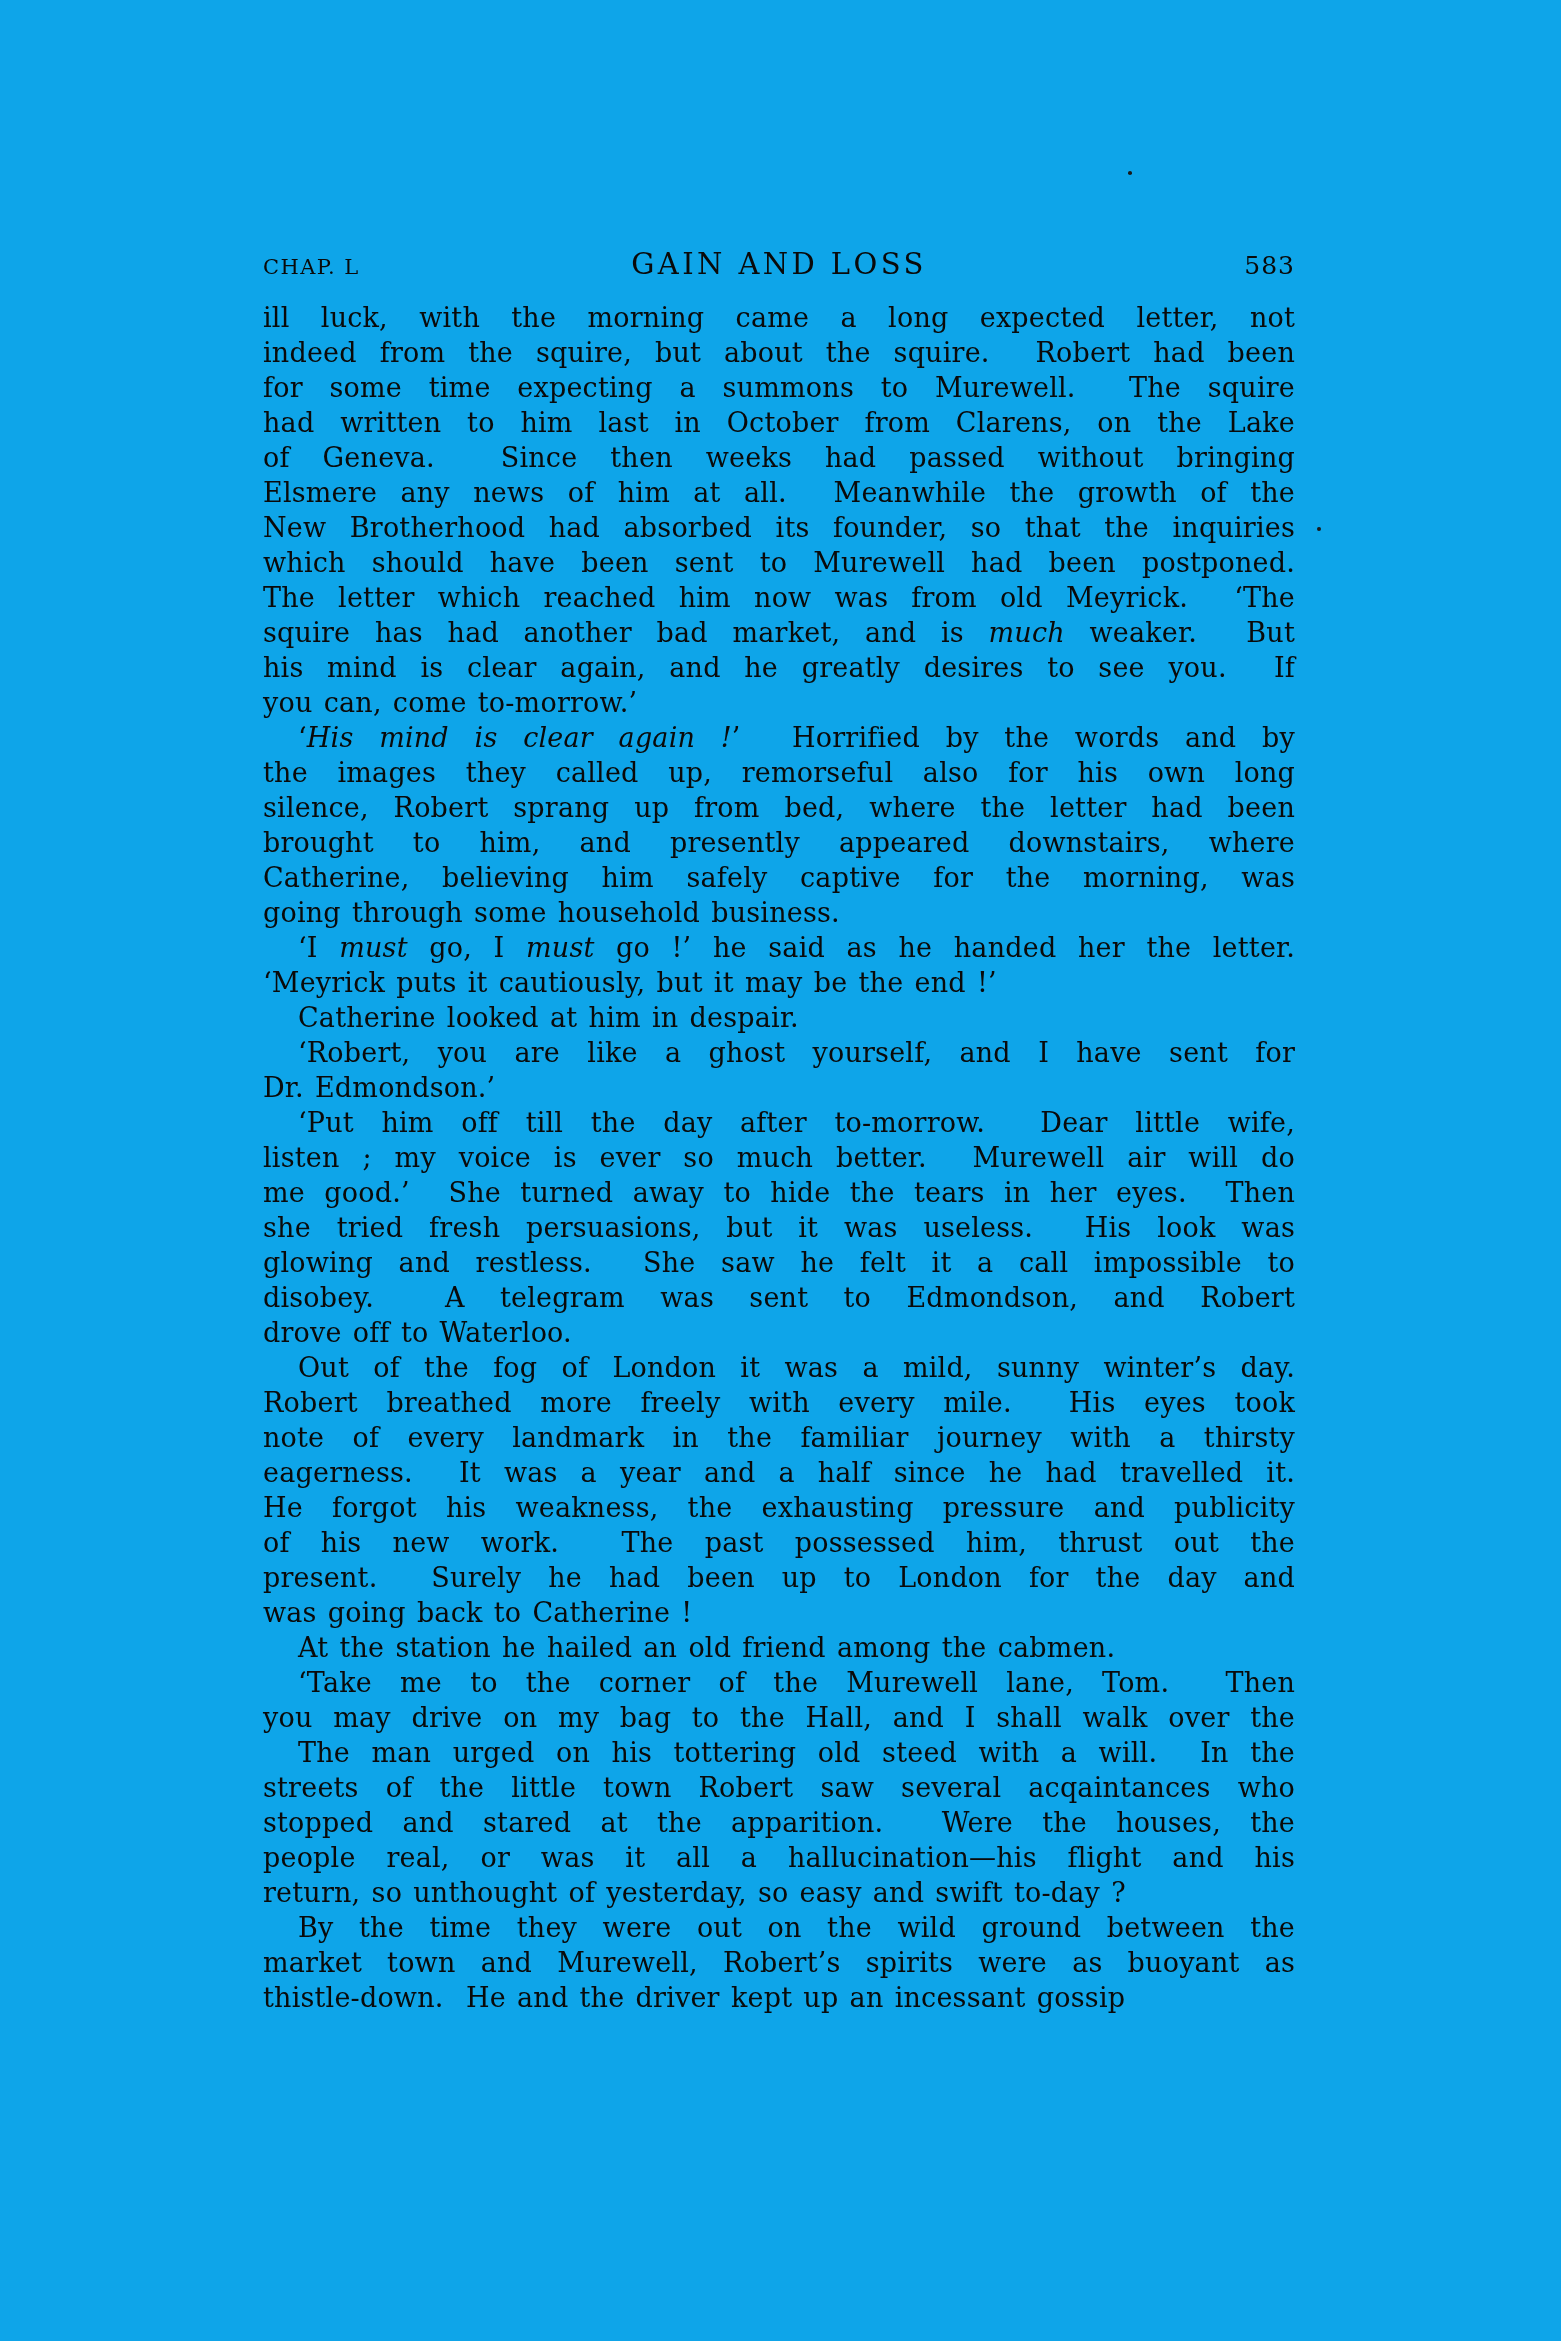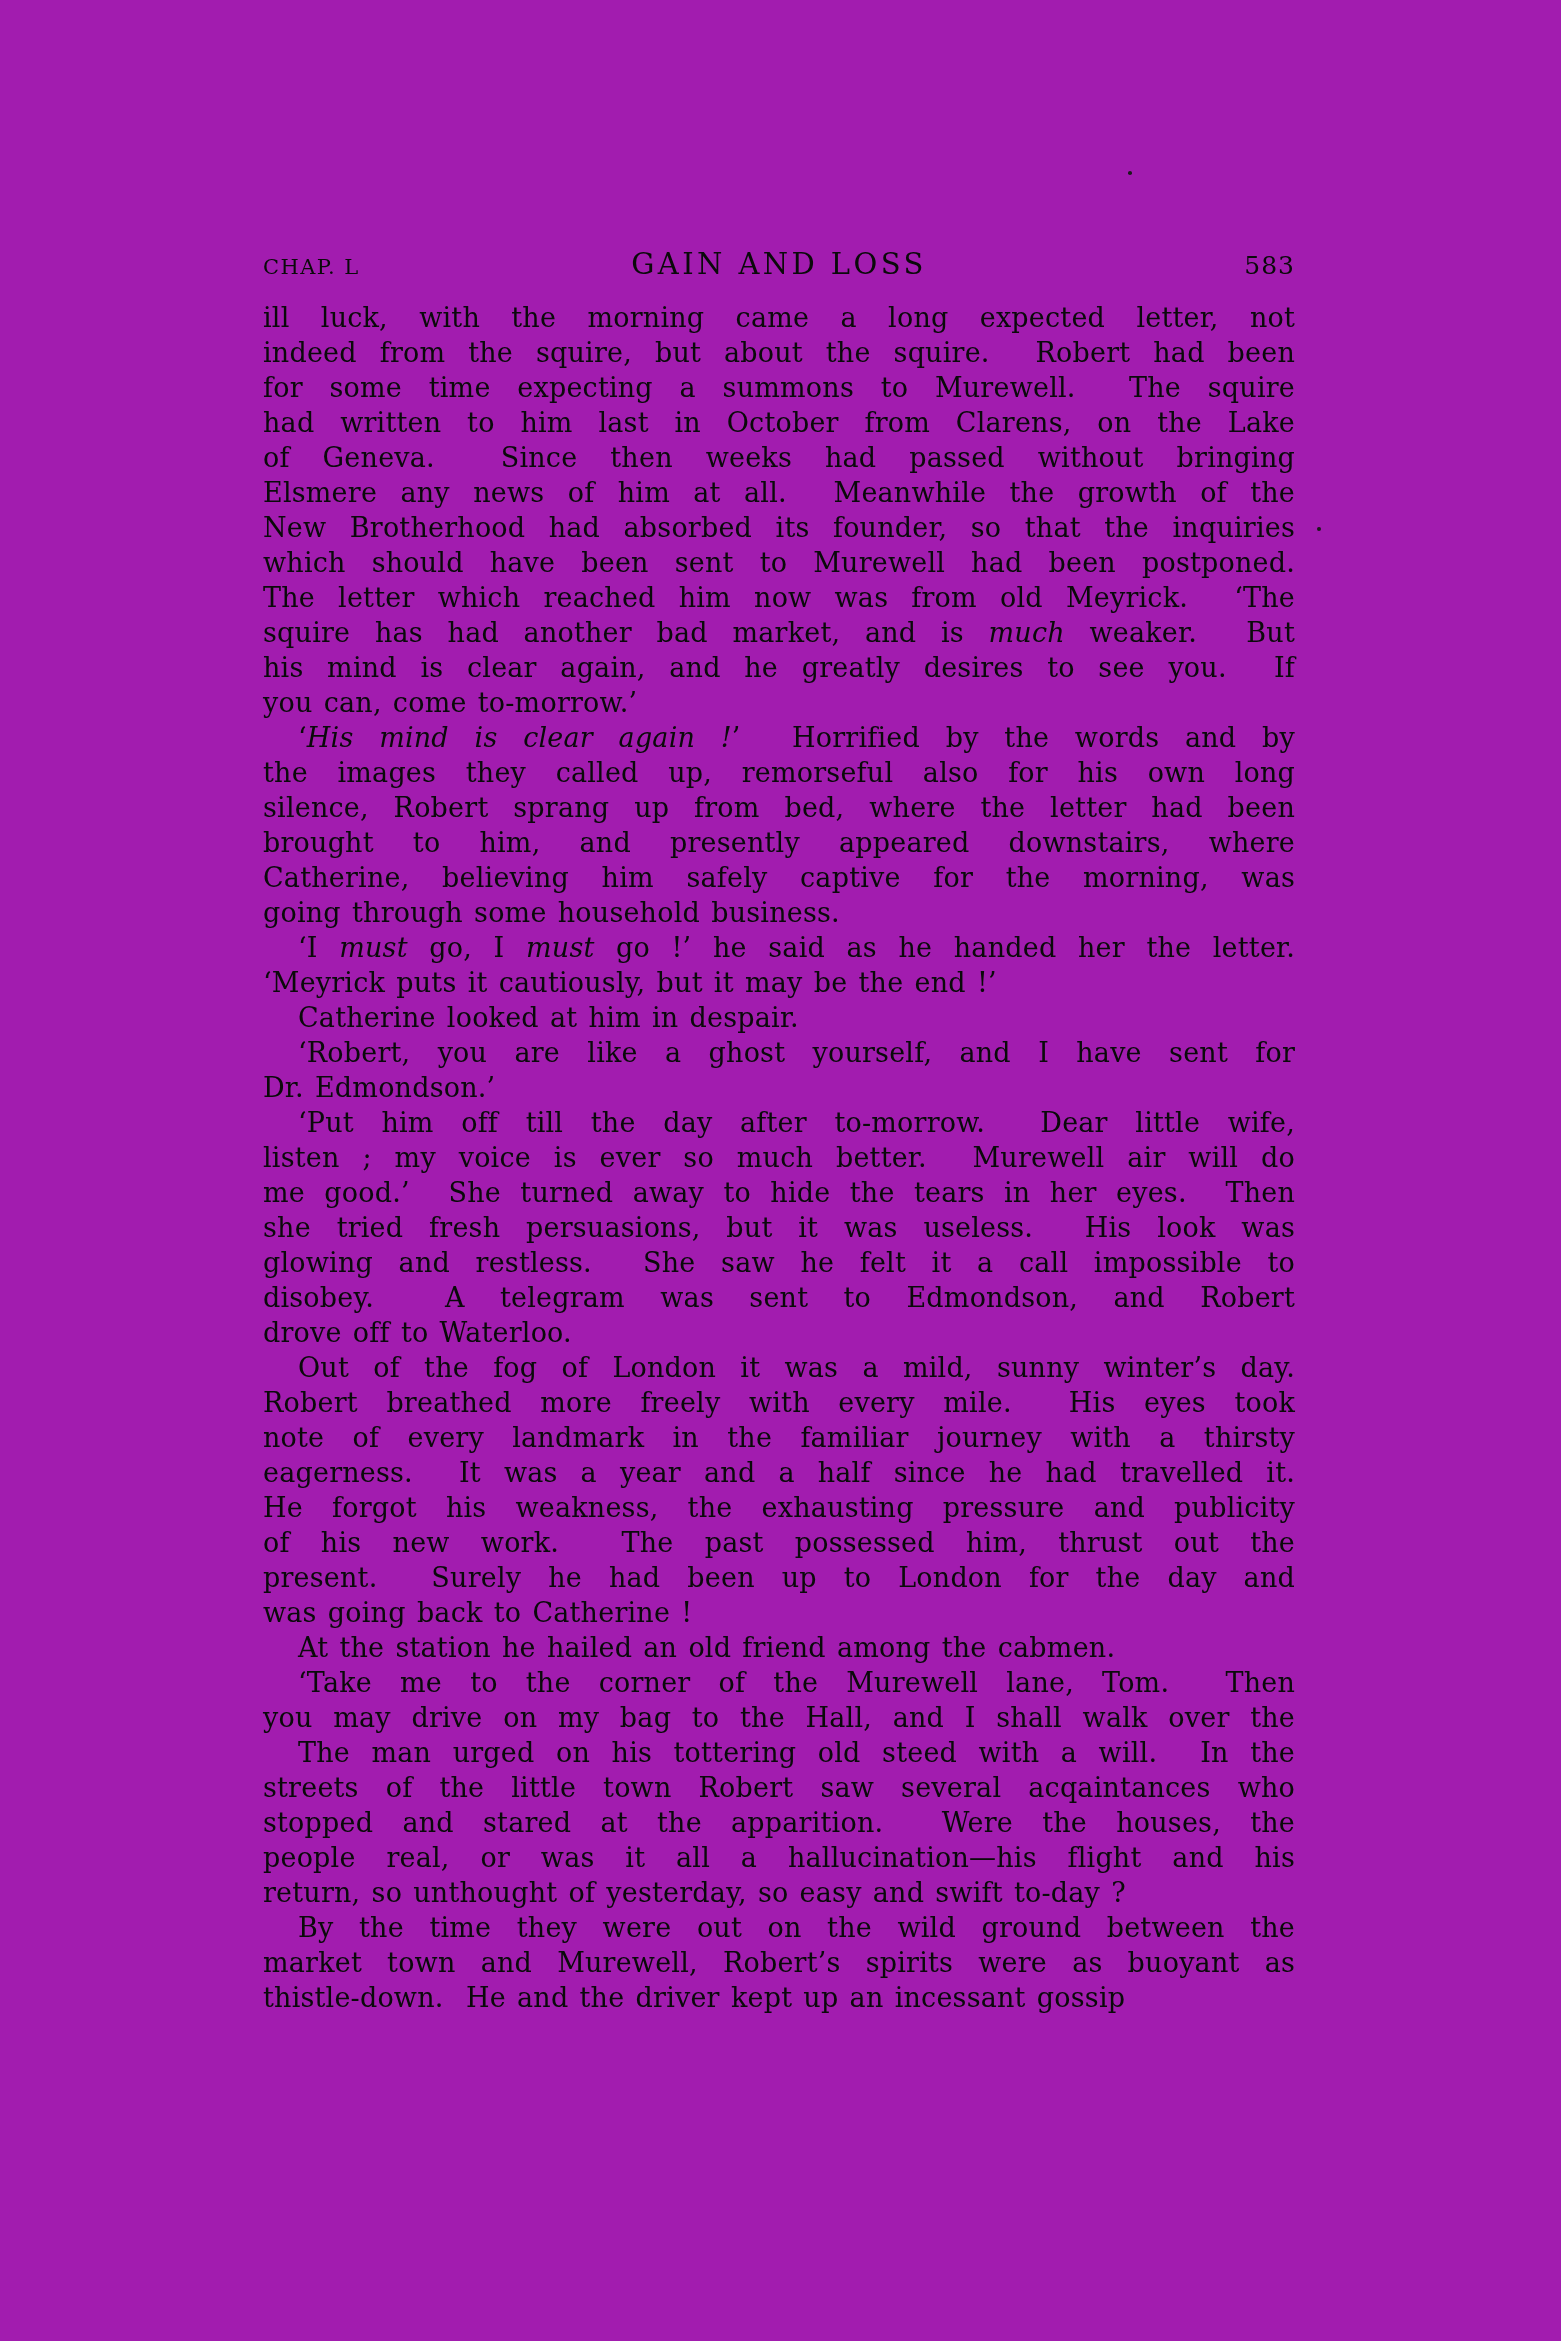--- a/index.html
+++ b/index.html
@@ -11,21 +11,21 @@
     width: 1562px;
     height: 2342px;
     position: relative;
     overflow: hidden;
     font-family: "DejaVu Serif", "Liberation Serif", serif;
     color: #0a0a0a;
   }
   .page {
     position: absolute;
     inset: 0;
-    background: #a21caf;
+    background: #0ea5e9;
   }
   .text-block {
     position: absolute;
     left: 263px;
     top: 247px;
     width: 1032px;
   }
   .page-header {
     display: grid;
     grid-template-columns: 1fr auto 1fr;

